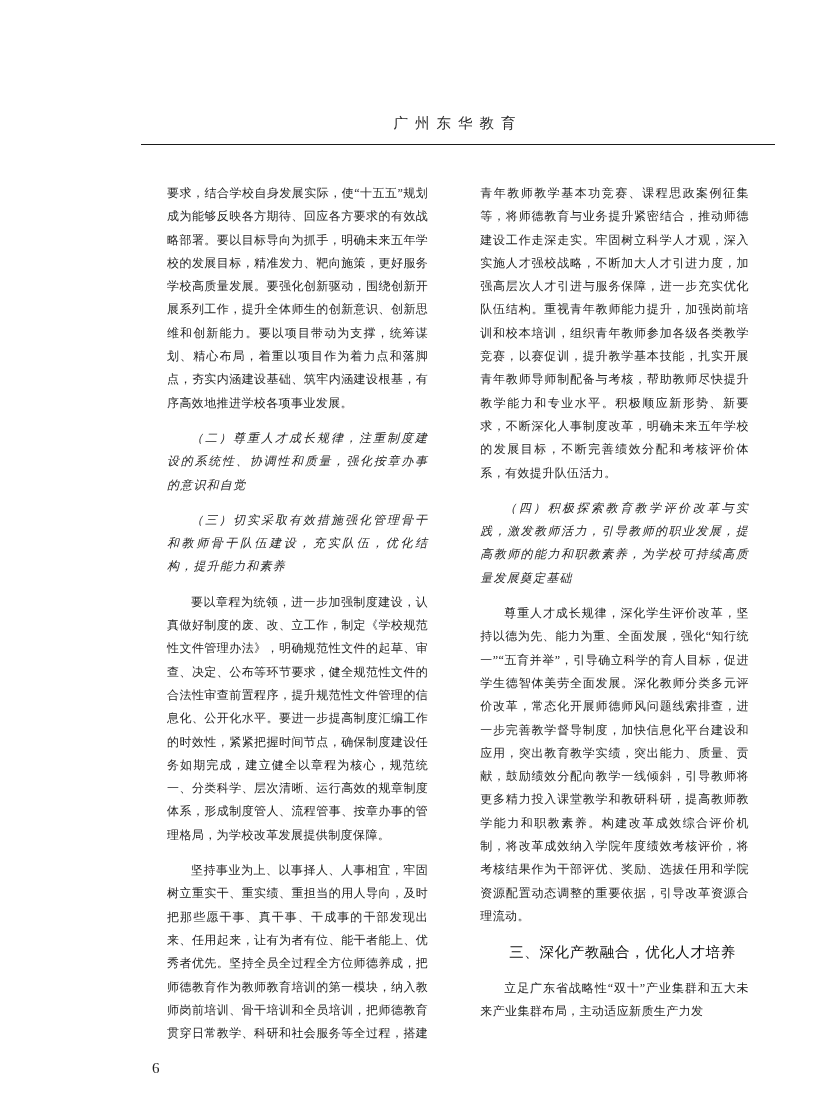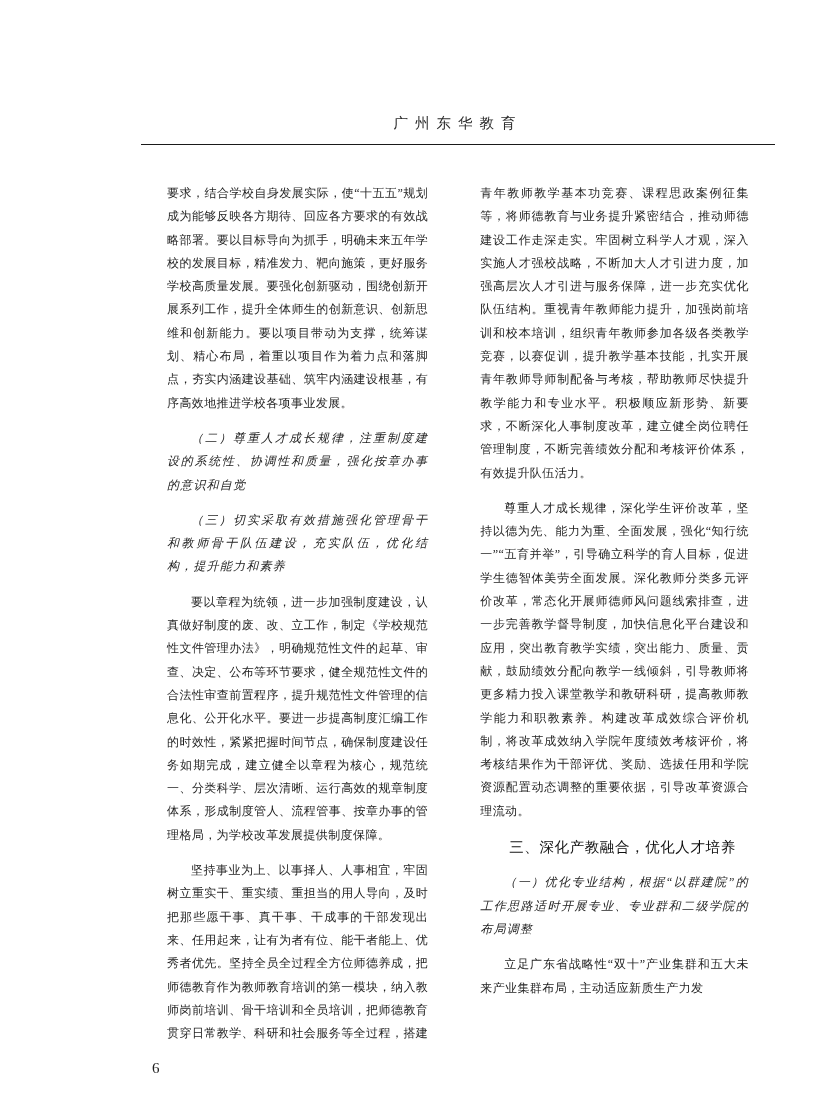--- a/index.html
+++ b/index.html
@@ -88,24 +88,24 @@
 
     <div class="column column-left">
       <p class="para">要求，结合学校自身发展实际，使“十五五”规划成为能够反映各方期待、回应各方要求的有效战略部署。要以目标导向为抓手，明确未来五年学校的发展目标，精准发力、靶向施策，更好服务学校高质量发展。要强化创新驱动，围绕创新开展系列工作，提升全体师生的创新意识、创新思维和创新能力。要以项目带动为支撑，统筹谋划、精心布局，着重以项目作为着力点和落脚点，夯实内涵建设基础、筑牢内涵建设根基，有序高效地推进学校各项事业发展。</p>
       <p class="para kai indent">（二）尊重人才成长规律，注重制度建设的系统性、协调性和质量，强化按章办事的意识和自觉</p>
       <p class="para kai indent">（三）切实采取有效措施强化管理骨干和教师骨干队伍建设，充实队伍，优化结构，提升能力和素养</p>
       <p class="para indent">要以章程为统领，进一步加强制度建设，认真做好制度的废、改、立工作，制定《学校规范性文件管理办法》，明确规范性文件的起草、审查、决定、公布等环节要求，健全规范性文件的合法性审查前置程序，提升规范性文件管理的信息化、公开化水平。要进一步提高制度汇编工作的时效性，紧紧把握时间节点，确保制度建设任务如期完成，建立健全以章程为核心，规范统一、分类科学、层次清晰、运行高效的规章制度体系，形成制度管人、流程管事、按章办事的管理格局，为学校改革发展提供制度保障。</p>
       <p class="para indent">坚持事业为上、以事择人、人事相宜，牢固树立重实干、重实绩、重担当的用人导向，及时把那些愿干事、真干事、干成事的干部发现出来、任用起来，让有为者有位、能干者能上、优秀者优先。坚持全员全过程全方位师德养成，把师德教育作为教师教育培训的第一模块，纳入教师岗前培训、骨干培训和全员培训，把师德教育贯穿日常教学、科研和社会服务等全过程，搭建师德交流平台，通过教学观摩、</p>
     </div>
 
     <div class="column column-right">
-      <p class="para">青年教师教学基本功竞赛、课程思政案例征集等，将师德教育与业务提升紧密结合，推动师德建设工作走深走实。牢固树立科学人才观，深入实施人才强校战略，不断加大人才引进力度，加强高层次人才引进与服务保障，进一步充实优化队伍结构。重视青年教师能力提升，加强岗前培训和校本培训，组织青年教师参加各级各类教学竞赛，以赛促训，提升教学基本技能，扎实开展青年教师导师制配备与考核，帮助教师尽快提升教学能力和专业水平。积极顺应新形势、新要求，不断深化人事制度改革，建立健全岗位聘任管理制度，不断完善绩效分配和考核评价体系，有效提升队伍活力。</p>
+      <p class="para">青年教师教学基本功竞赛、课程思政案例征集等，将师德教育与业务提升紧密结合，推动师德建设工作走深走实。牢固树立科学人才观，深入实施人才强校战略，不断加大人才引进力度，加强高层次人才引进与服务保障，进一步充实优化队伍结构。重视青年教师能力提升，加强岗前培训和校本培训，组织青年教师参加各级各类教学竞赛，以赛促训，提升教学基本技能，扎实开展青年教师导师制配备与考核，帮助教师尽快提升教学能力和专业水平。积极顺应新形势、新要求，不断深化人事制度改革，明确未来五年学校的发展目标，不断完善绩效分配和考核评价体系，有效提升队伍活力。</p>
+      <p class="para kai indent">（四）积极探索教育教学评价改革与实践，激发教师活力，引导教师的职业发展，提高教师的能力和职教素养，为学校可持续高质量发展奠定基础</p>
       <p class="para indent">尊重人才成长规律，深化学生评价改革，坚持以德为先、能力为重、全面发展，强化“知行统一”“五育并举”，引导确立科学的育人目标，促进学生德智体美劳全面发展。深化教师分类多元评价改革，常态化开展师德师风问题线索排查，进一步完善教学督导制度，加快信息化平台建设和应用，突出教育教学实绩，突出能力、质量、贡献，鼓励绩效分配向教学一线倾斜，引导教师将更多精力投入课堂教学和教研科研，提高教师教学能力和职教素养。构建改革成效综合评价机制，将改革成效纳入学院年度绩效考核评价，将考核结果作为干部评优、奖励、选拔任用和学院资源配置动态调整的重要依据，引导改革资源合理流动。</p>
       <p class="heading">三、深化产教融合，优化人才培养</p>
-      <p class="para kai indent">（一）优化专业结构，根据“以群建院”的工作思路适时开展专业、专业群和二级学院的布局调整</p>
       <p class="para indent">立足广东省战略性“双十”产业集群和五大未来产业集群布局，主动适应新质生产力发</p>
     </div>
 
   </div>
 
   <div class="page-number">6</div>
 
 </div>
 
 </body></html>

